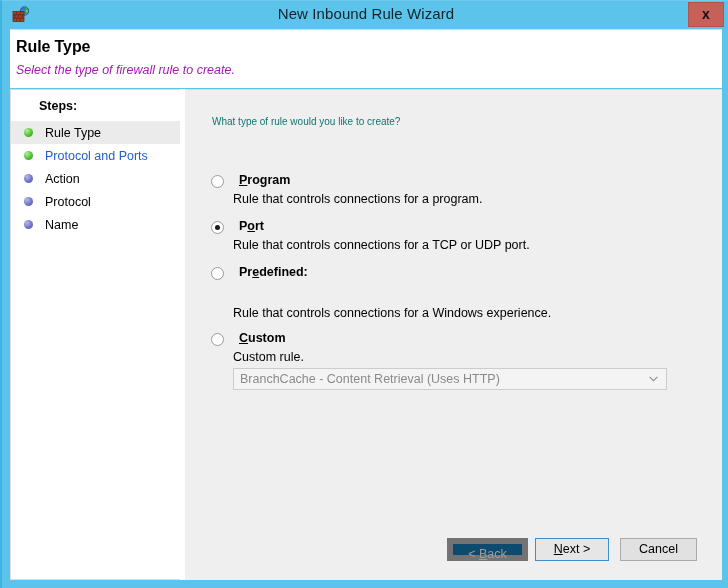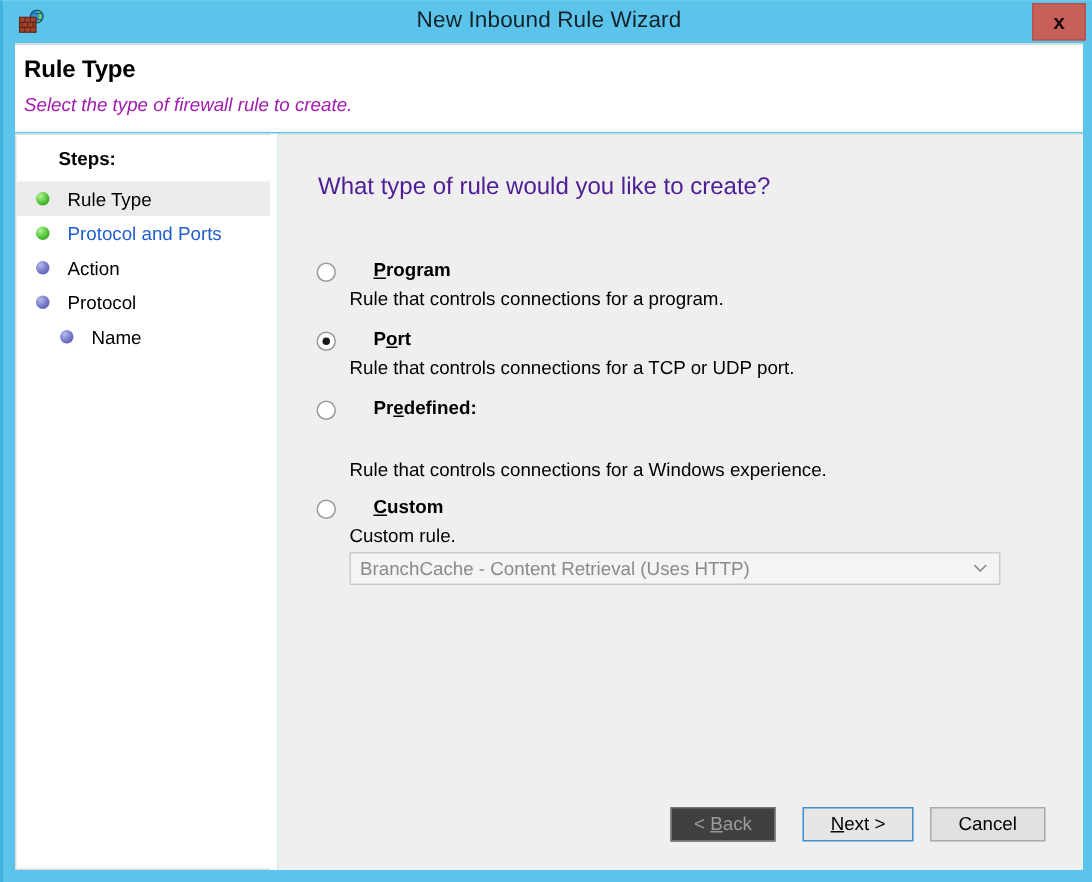--- a/index.html
+++ b/index.html
@@ -154,22 +154,22 @@
     left: 183px; top: 88px;
     width: 537px;
     height: 491px;
     background: #efefef;
     border-top: 1px solid #dcdcdc;
     box-sizing: border-box;
   }
   #question {
     position: absolute;
     left: 27px; top: 26px;
-    font-size: 16px;
-    color: #4c1d95;
+    font-size: 10px;
+    color: #0f766e;
   }
 
   
   .option {
     position: absolute;
     left: 26px;
   }
   .radio {
     position: absolute;
     left: 0; top: 2px;
@@ -183,21 +183,21 @@
   .radio.checked::after {
     content: "";
     position: absolute;
     left: 3px; top: 3px;
     width: 5px; height: 5px;
     border-radius: 50%;
     background: #1a1a1a;
   }
   .option-label {
     position: absolute;
-    left: 38px; top: 0;
+    left: 28px; top: 0;
     font-size: 12.5px;
     font-weight: bold;
     color: #000000;
     white-space: nowrap;
     cursor: pointer;
   }
   .option-label u { text-decoration: underline; }
   .option-desc {
     position: absolute;
     left: 22px; top: 19px;
@@ -239,23 +239,23 @@
     font-family: "Liberation Sans", sans-serif;
     font-size: 12.5px;
     text-align: center;
     line-height: 21px;
     box-sizing: border-box;
     cursor: pointer;
     user-select: none;
   }
   #btn-back {
     left: 445px;
-    width: 70px;
-    background: #404040;
-    border: 1px solid #737373;
+    width: 81px;
+    background: #0c4a6e;
+    border: 6px solid #737373;
     color: #9d9d9d;
     cursor: default;
   }
   #btn-next {
     left: 533px;
     width: 74px;
     background: #e6e6e6;
     border: 1px solid #3f8fcf;
     color: #000000;
     text-align: center;
@@ -309,21 +309,21 @@
           <div class="step-text link">Protocol and Ports</div>
         </div>
         <div class="step-row" style="top: 77px;">
           <div class="step-bullet pending"></div>
           <div class="step-text">Action</div>
         </div>
         <div class="step-row" style="top: 100px;">
           <div class="step-bullet pending"></div>
           <div class="step-text">Protocol</div>
         </div>
-        <div class="step-row" style="top: 123px; margin-left: 16px;">
+        <div class="step-row" style="top: 123px;">
           <div class="step-bullet pending"></div>
           <div class="step-text">Name</div>
         </div>
       </div>
   </div>
 
   <div id="divider"></div>
 
   <div id="content">
     <div id="question">What type of rule would you like to create?</div>

